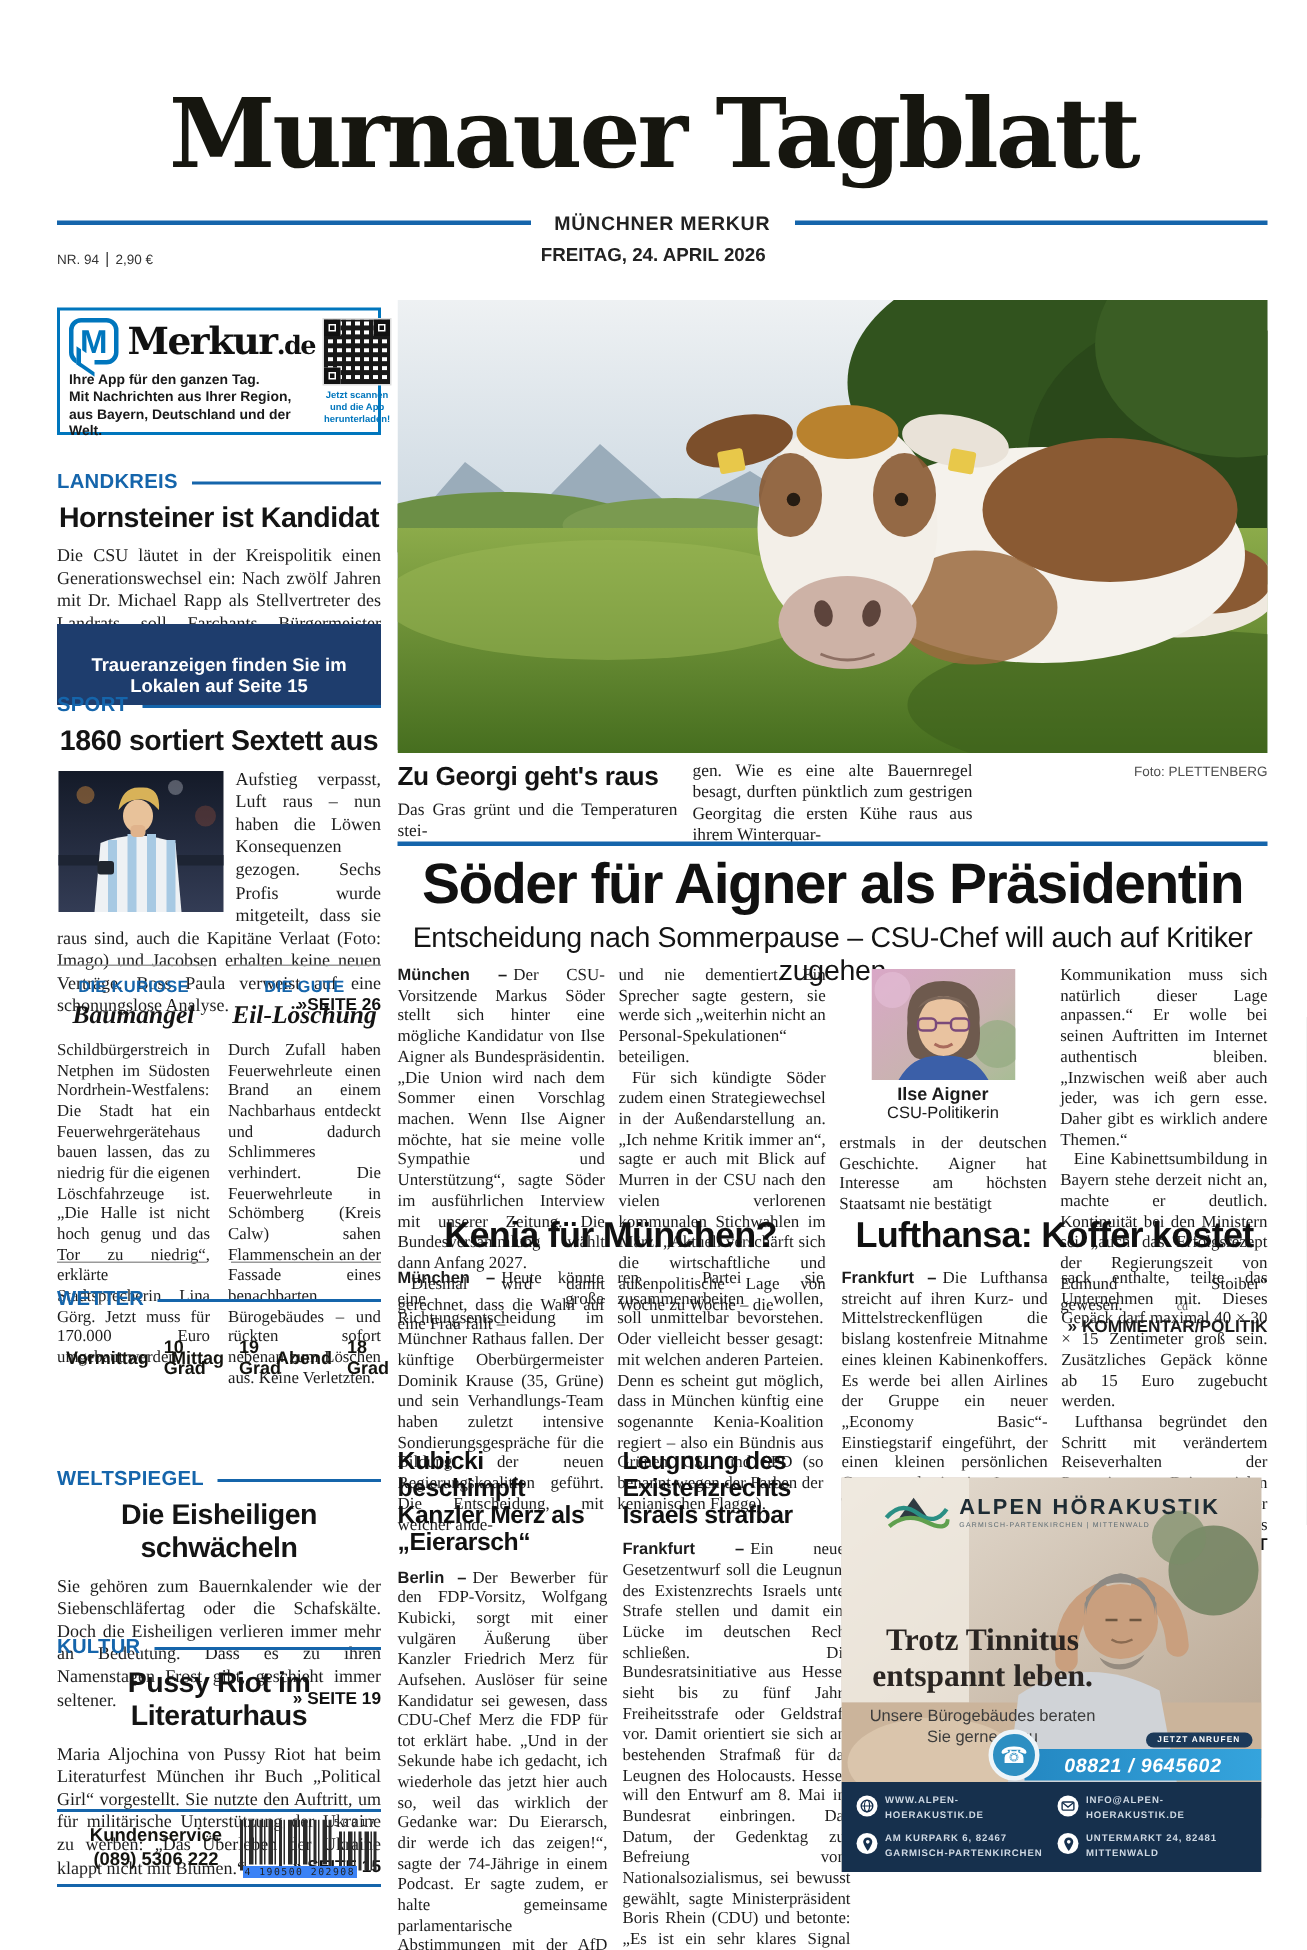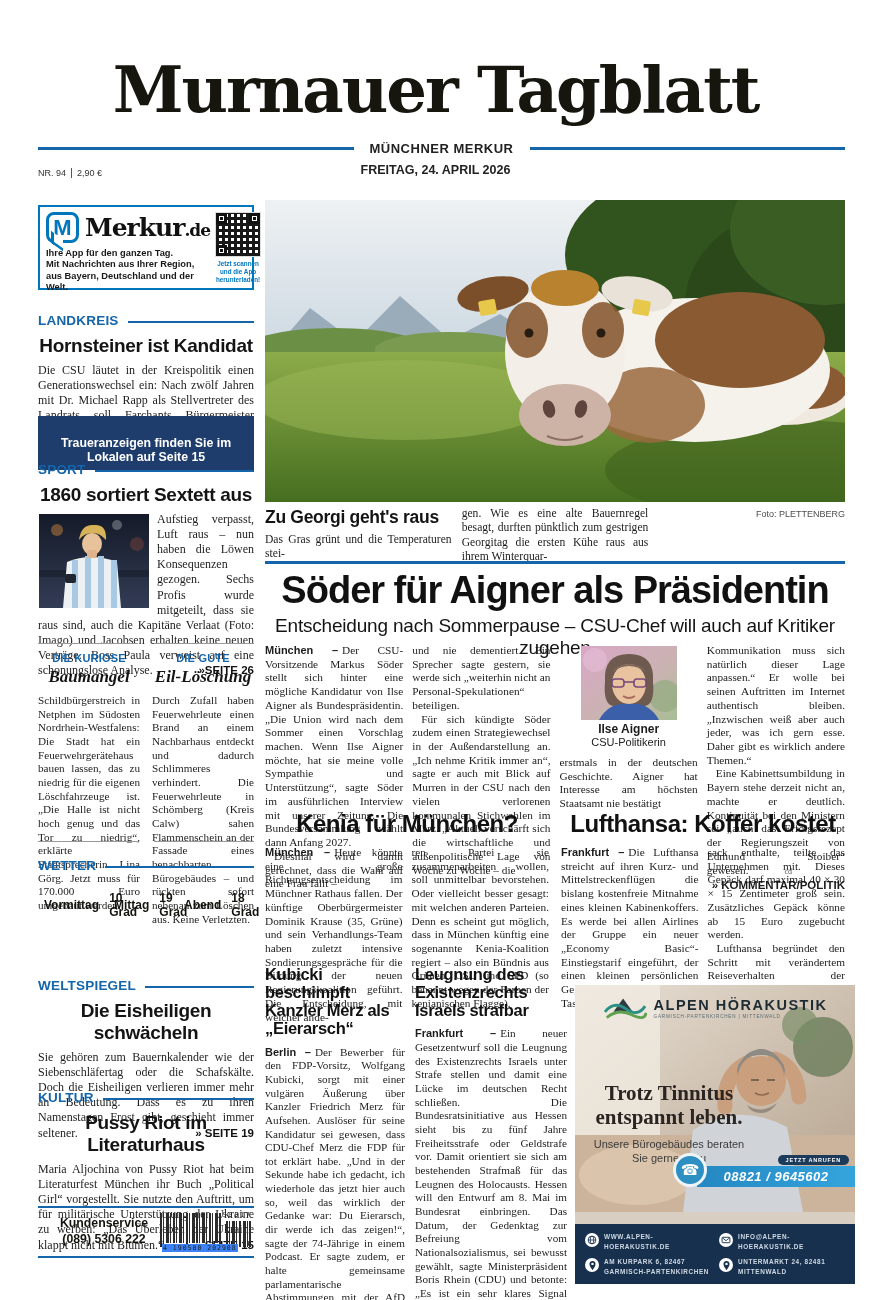--- a/index.html
+++ b/index.html
@@ -139,21 +139,21 @@
     text-align:center; letter-spacing:-.5px; margin-bottom:8px; color:#111;}
   .story2 .cols { display:flex; gap:9px; }
   .story2 .cols .c { width:138px; font-size:11.3px; line-height:1.215; text-align:justify; }
 
   .kubicki { top:765px; left:0; width:140px; }
   .israel  { top:765px; left:150px; width:152px; }
   .h3head { font-family:"Liberation Sans",sans-serif; font-weight:700; font-size:16.5px;
     line-height:1.1; text-align:left; margin-bottom:8px; letter-spacing:-.3px; color:#111;}
 
   
-  .ad-box { top:785px; left:310px; width:280px; height:299px; background:#d8cec2; overflow:hidden;
+  .ad-box { top:785px; left:296px; width:280px; height:263px; background:#d8cec2; overflow:hidden;
     font-family:"Liberation Sans",sans-serif; }
   .ad-photo { position:absolute; inset:0 0 60px 0; }
   .ad-logo { position:absolute; top:10px; left:0; width:100%; display:flex; justify-content:center;
     align-items:center; gap:7px; }
   .ad-brand { font-weight:700; font-size:14.5px; letter-spacing:1.5px; color:#1d2b33; }
   .ad-brand-sub { font-size:4.6px; letter-spacing:.8px; color:#5a6a72; margin-top:1px; }
   .ad-headline { position:absolute; top:96px; left:4px; width:180px; text-align:center;
     font-family:"Liberation Serif",serif; font-weight:700; font-size:21px; line-height:1.15; color:#2a2522;}
   .ad-sub { position:absolute; top:152px; left:4px; width:180px; text-align:center;
     font-size:11px; line-height:1.3; color:#3c3c3c; }

